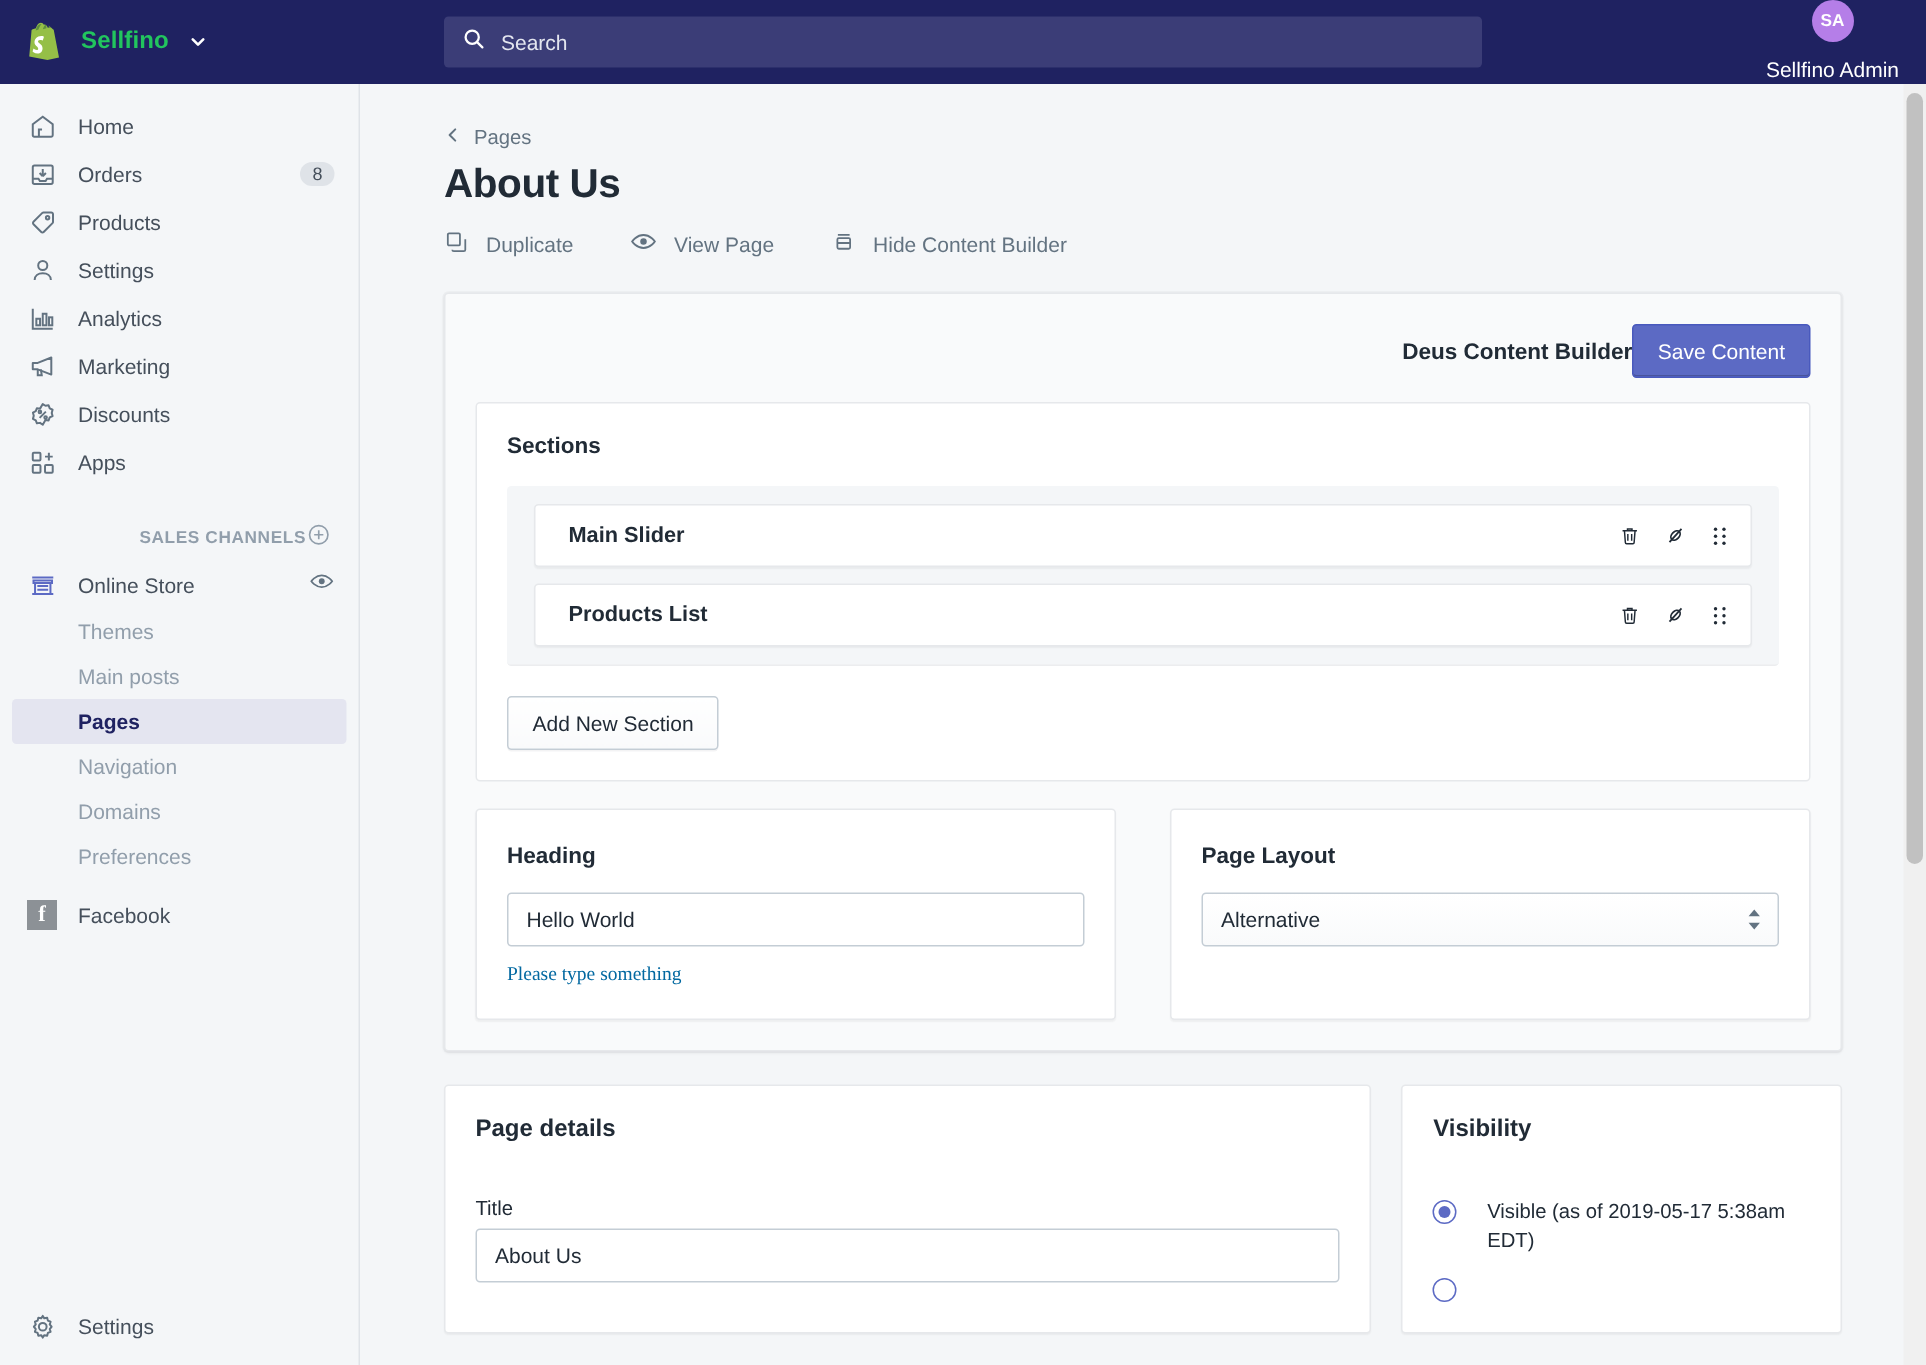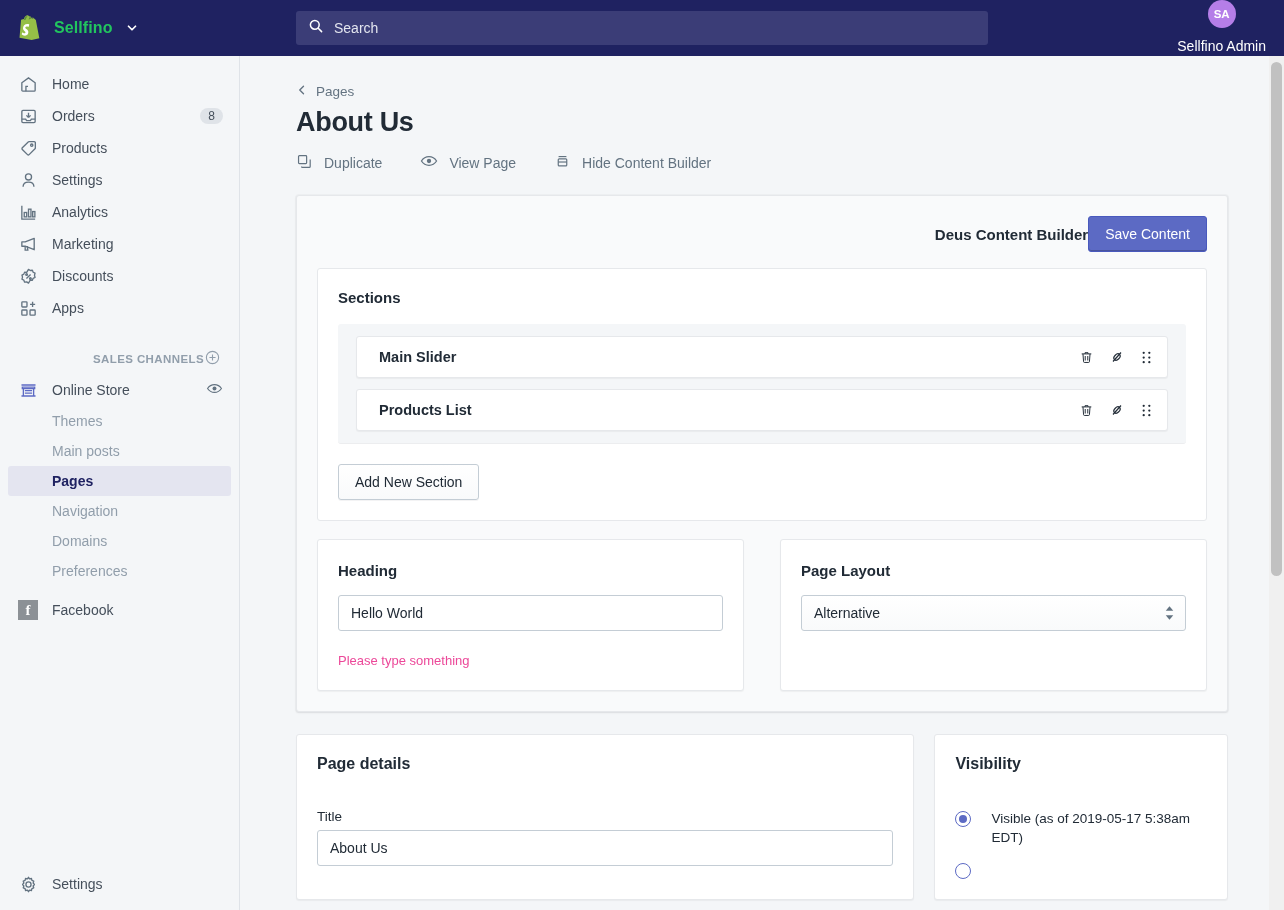--- a/index.html
+++ b/index.html
@@ -169,21 +169,21 @@
 
   .two-col { display: flex; gap: 36px; margin-top: 18px; }
   .col-card { flex: 1; background: #fff; border: 1px solid #e6e8eb; border-radius: 3px; padding: 22px 20px; box-shadow: 0 1px 1px rgba(63,63,68,.06); }
   .field-label { font-size: 15px; font-weight: bold; margin-bottom: 16px; color: #212b36; }
   .text-input {
     width: 100%; height: 36px; border: 1px solid #c4cdd5;
     border-radius: 3px; padding: 0 12px; font-size: 14px;
     color: #212b36; background: #fff;
     font-family: "Liberation Sans", sans-serif;
   }
-  .help-text { font-size: 13px; color: #ec4899; margin-top: 22px; }
+  .help-text { font-size: 13px; color: #0369a1; margin-top: 10px; font-family: Liberation Serif, serif; }
   .select-wrap { position: relative; }
   .select-input {
     width: 100%; height: 36px; border: 1px solid #c4cdd5;
     border-radius: 3px; padding: 0 34px 0 12px; font-size: 14px;
     background: linear-gradient(180deg,#fff,#f9fafb);
     display: flex; align-items: center; cursor: pointer; color: #212b36;
   }
   .select-arrows {
     position: absolute; right: 12px; top: 50%; transform: translateY(-50%);
     display: flex; flex-direction: column; gap: 2px; pointer-events: none;

